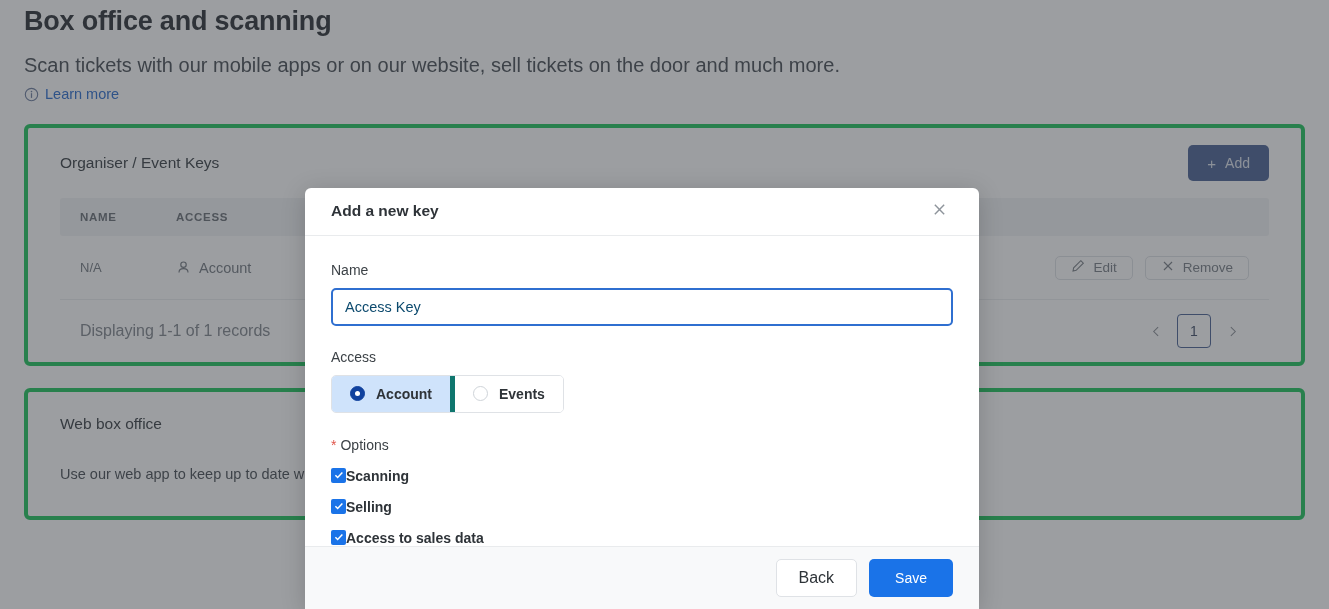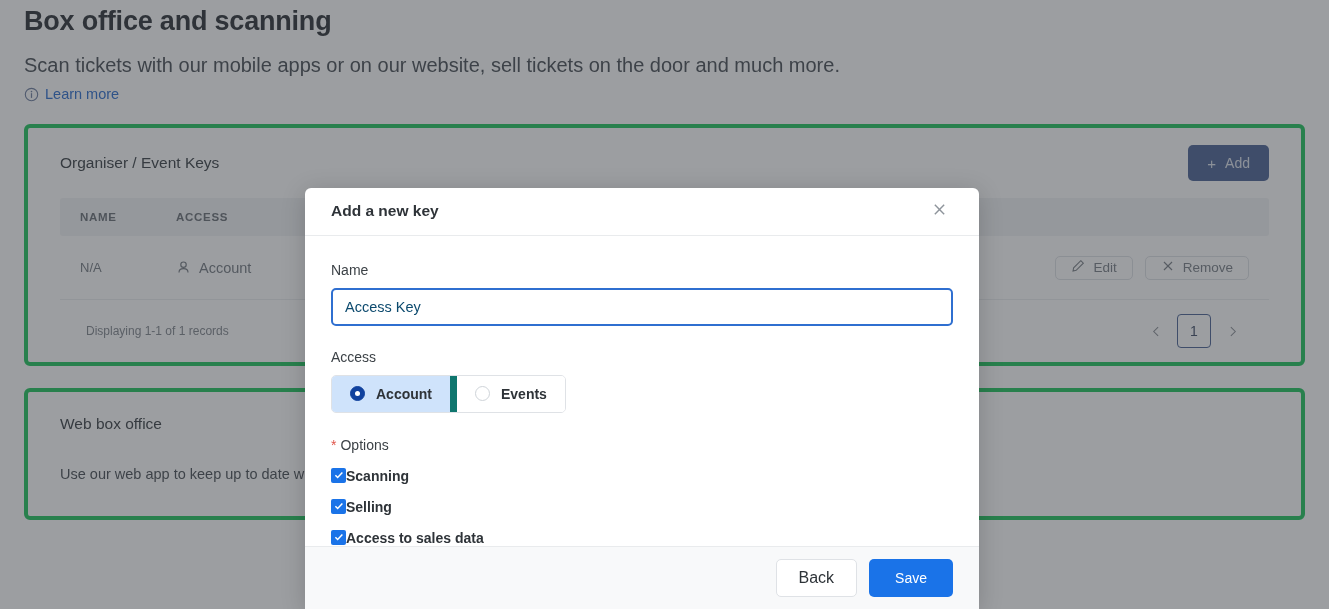--- a/index.html
+++ b/index.html
@@ -70,21 +70,21 @@
     border: 1px solid #dfe2e6; background: #fff; border-radius: 5px;
     height: 24px; padding: 0 15px; font-size: 13.5px; color: #7b8188;
     display: inline-flex; align-items: center; gap: 8px;
     font-family: "Liberation Sans", sans-serif;
   }
 
   .tfoot {
     height: 62px; display: flex; align-items: center;
     justify-content: space-between; padding: 0 20px;
   }
-  .records { font-size: 12px; color: #83888f; margin-left: 6px; }
+  .records { font-size: 16px; color: #83888f; }
   .pager { display: flex; align-items: center; gap: 4px; }
   .pg {
     width: 34px; height: 34px; border-radius: 4px; border: 1px solid transparent;
     display: flex; align-items: center; justify-content: center;
     font-size: 14px; color: #8b9097; background: transparent;
     font-family: "Liberation Sans", sans-serif;
   }
   .pg.current { border-color: #4d6596; color: #44506a; }
 
   .card2-head { height: 64px; display: flex; align-items: center; padding: 0 32px; }
@@ -128,21 +128,21 @@
   .radio-group {
     margin-top: 10px; display: inline-flex;
     border: 1px solid #dfe2e6; border-radius: 5px; overflow: hidden;
   }
   .radio-opt {
     display: flex; align-items: center; gap: 11px;
     height: 36px; padding: 0 18px; font-size: 14px;
     color: #2e3338; font-weight: bold; background: #fff;
   }
   .radio-opt.selected { background: #cfe3fb; }
-  .radio-opt + .radio-opt { border-left: 7px solid #0f766e; }
+  .radio-opt + .radio-opt { border-left: 5px solid #0f766e; }
   .radio-dot {
     width: 15px; height: 15px; border-radius: 50%;
     border: 1px solid #cfd4d9; background: #fff; flex: 0 0 auto;
   }
   .radio-opt.selected .radio-dot {
     background: #11429e; border-color: #11429e;
     display: flex; align-items: center; justify-content: center;
   }
   .radio-inner { width: 5px; height: 5px; border-radius: 50%; background: #fff; }
 

